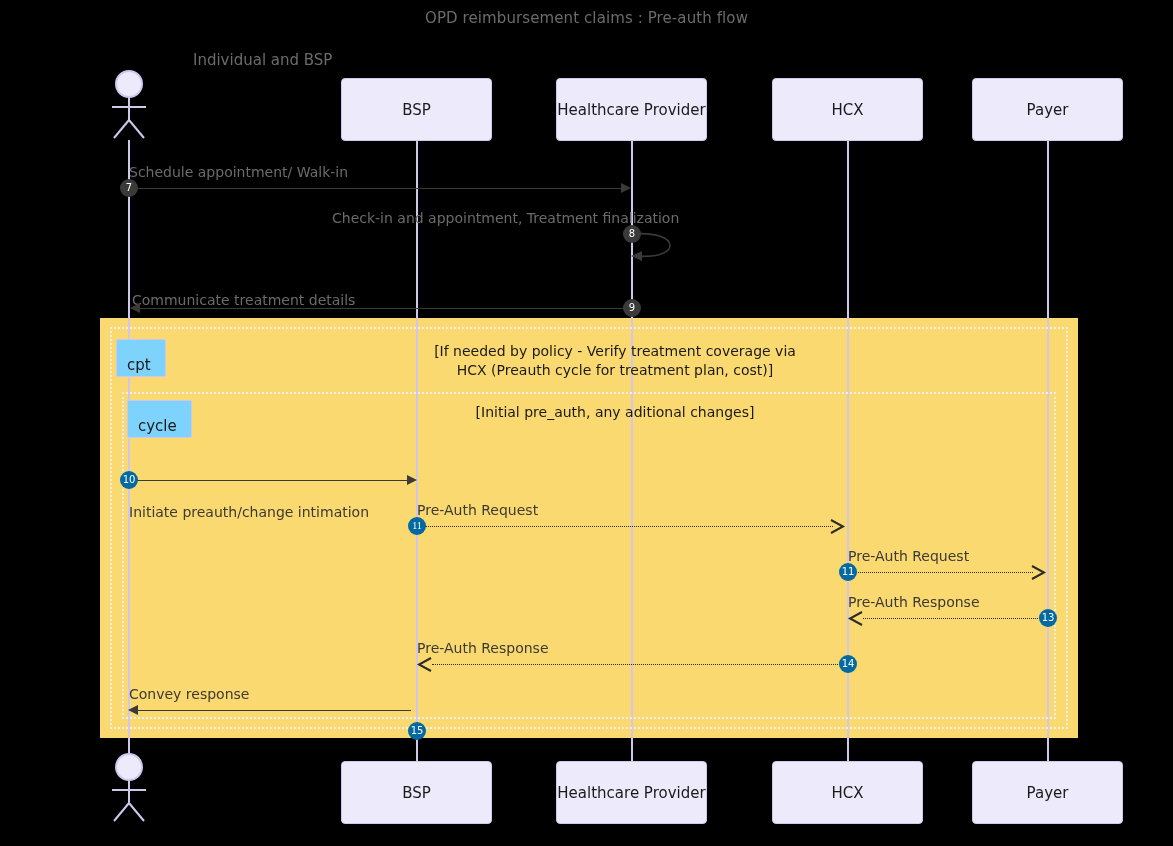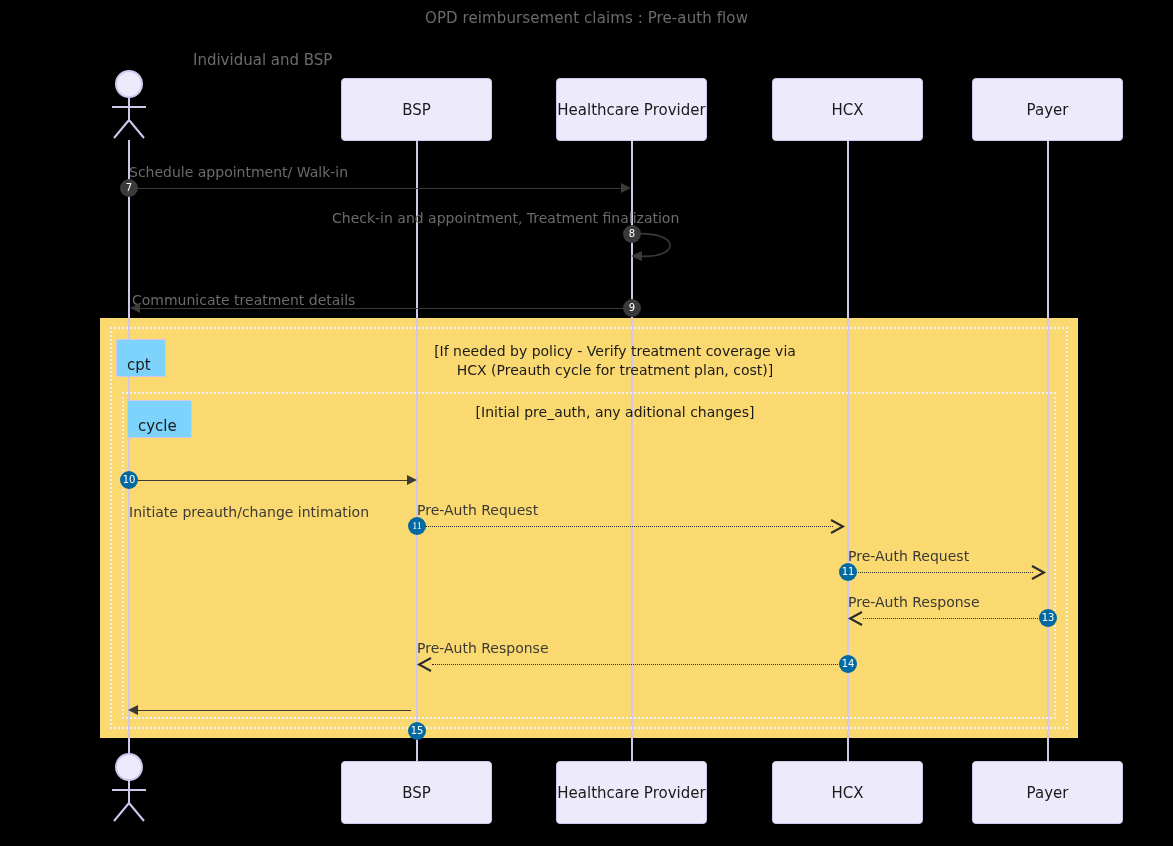--- a/index.html
+++ b/index.html
@@ -265,17 +265,18 @@
   </svg>
   <div class="seq-badge" style="left:1039px; top:609px;">13</div>
 
   <div class="msg-label" style="left:417px; top:640px; width:432px;">Pre-Auth Response</div>
   <div class="msg-line dotted" style="left:432px; top:664px; width:408px;"></div>
   <svg class="arrow-open" style="left:416px; top:656px;" width="18" height="17" viewBox="0 0 18 17">
     <path d="M 15 2 L 3 8.5 L 15 15" fill="none" stroke="#2b2b28" stroke-width="2"></path>
   </svg>
   <div class="seq-badge" style="left:839px; top:655px;">14</div>
 
+  <div class="msg-label" style="left:129px; top:686px; width:290px;">Convey response</div>
   <div class="msg-line" style="left:138px; top:710px; width:273px;"></div>
   <div class="arrowhead arrow-left-solid" style="left:128px; top:705px;"></div>
   <div class="seq-badge" style="left:408px; top:701px;margin-top:21px;">15</div>
 
 </div>
 
 </body></html>

